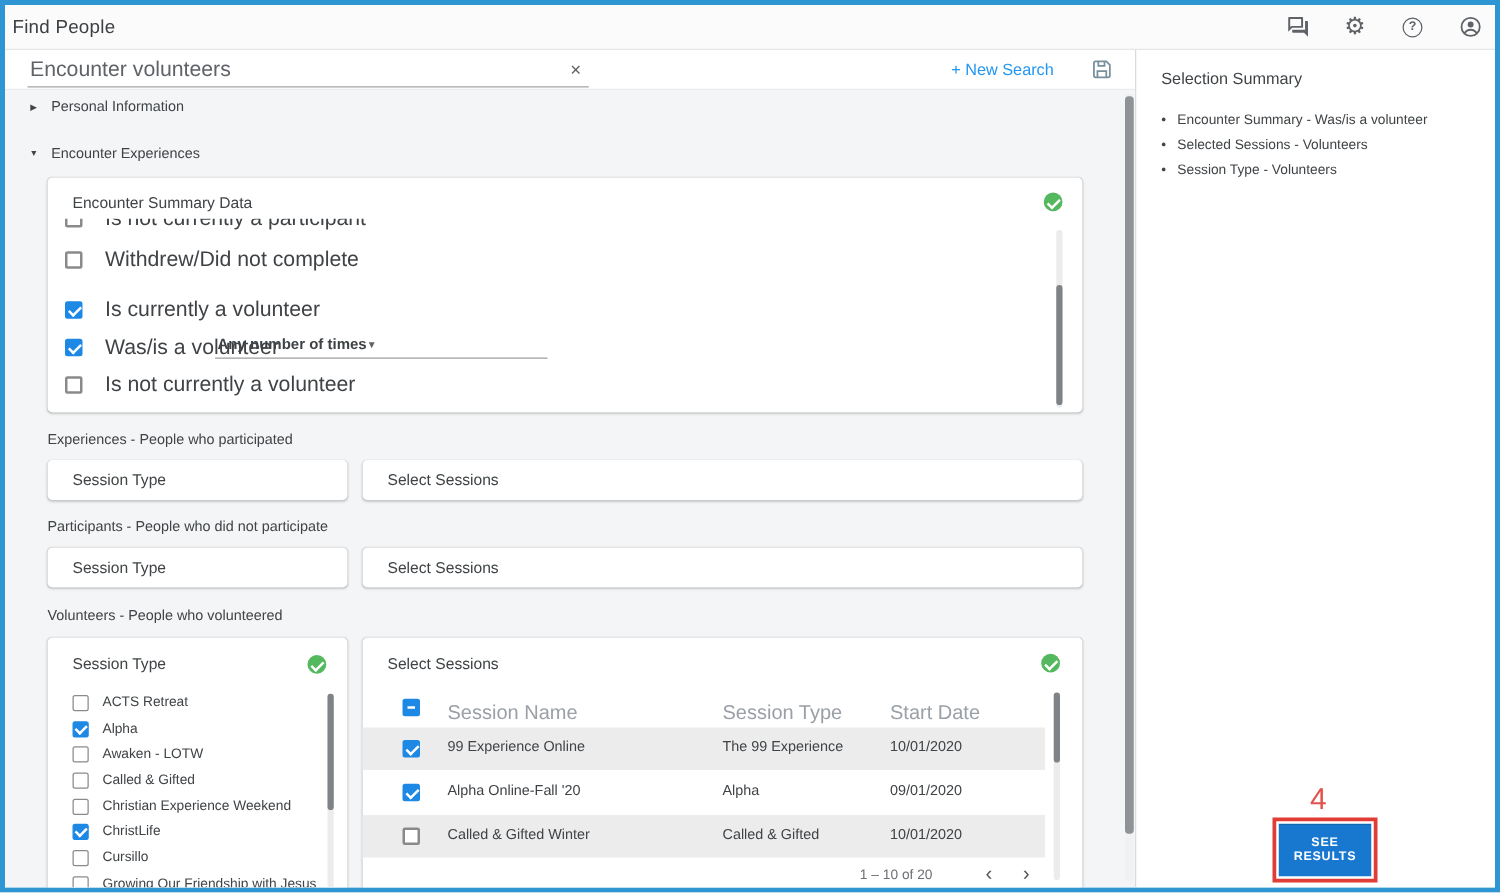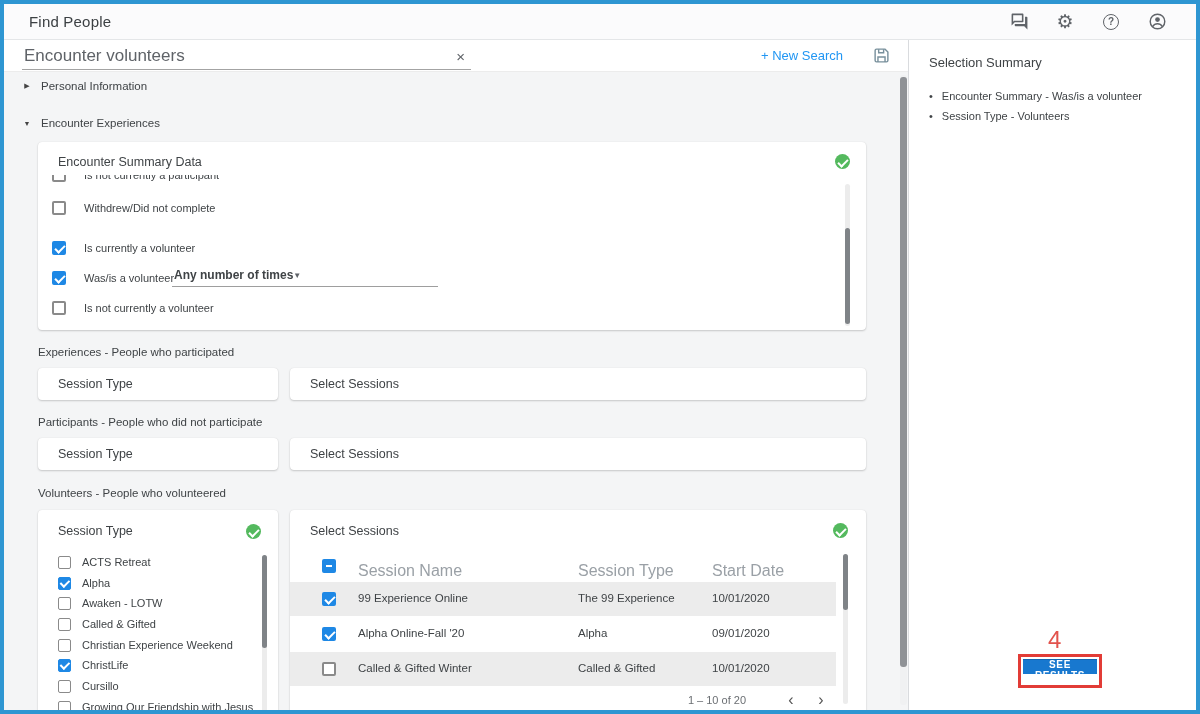--- a/index.html
+++ b/index.html
@@ -7,21 +7,21 @@
   body { font-family:"Liberation Sans", sans-serif; }
 
   .app {
     position:relative; width:1200px; height:714px;
     border:4px solid #2e96d2; background:#fff; overflow:hidden;
   }
 
   
   .titlebar {
     height:36px; background:#fbfbfc; border-bottom:1px solid #e4e6e8;
-    display:flex; align-items:center; padding:0 25px;
+    display:flex; align-items:center; padding:0 6px;
   }
   .app-title { font-size:15px; font-weight:500; color:#3c4043; letter-spacing:.2px; }
   .tb-icons { margin-left:auto; display:flex; gap:26px; align-items:center; margin-right:4px; }
   .icon-btn { width:20px; height:20px; display:flex; align-items:center; justify-content:center;
     color:#5f6368; cursor:pointer; }
   .gear-glyph { font-size:19px; line-height:1; color:#5f6368; }
   .help-circle { width:16px; height:16px; border:1.5px solid #5f6368; border-radius:50%;
     display:flex; align-items:center; justify-content:center; font-size:10px; font-weight:700; color:#5f6368; }
 
   
@@ -62,21 +62,21 @@
   .cb.sm { width:13px; height:13px; border-width:1.5px; }
   .cb.checked { background:#1e88e5; border-color:#1e88e5; }
   .cb.checked::after { content:""; position:absolute; left:3px; top:0; width:4px; height:8px;
     border:solid #fff; border-width:0 2px 2px 0; transform:rotate(45deg); }
   .cb.sm.checked::after { left:3px; top:0; width:3.5px; height:7px; }
   .cb.indet { background:#1e88e5; border-color:#1e88e5; }
   .cb.indet::after { content:""; position:absolute; left:2px; top:4px; width:6px; height:2px; background:#fff; }
 
   
   .es-row { position:absolute; left:14px; display:flex; align-items:center; gap:18px; height:16px; }
-  .es-label { font-size:11px; color:#3f4346; }
+  .es-label { font-size:17px; color:#3f4346; }
   .clip-wrap { position:absolute; left:14px; top:33px; height:12px; overflow:hidden; width:400px; }
   .clip-wrap .es-row { position:relative; left:0; top:-8px; }
   .dd { position:absolute; left:120px; top:-2px; width:266px; display:flex; align-items:center;
     border-bottom:1px solid #9e9e9e; padding:0 4px 4px 2px; cursor:pointer;font-weight:bold; }
   .dd-text { font-size:12px; color:#3f4346; }
   .dd-arrow { font-size:8px; color:#5f6368; }
 
   
   .vtrack { position:absolute; background:#ececec; border-radius:3px; }
   .vthumb { position:absolute; background:#7f8387; border-radius:3px; width:100%; }
@@ -99,21 +99,21 @@
   
   .panel { width:288px; background:#fff; border-left:1px solid #d9dbde; position:relative;
     padding:15px 14px 0 20px; }
   .panel-title { font-size:13px; color:#3f4346; }
   .panel-list { list-style:none; margin-top:16px; }
   .panel-list li { font-size:11px; color:#3f4346; line-height:20px; display:flex; }
   .panel-list li::before { content:"•"; margin-right:9px; font-size:11px; color:#3f4346; }
 
   .step-num { position:absolute; left:139px; top:586px; font-size:24px; color:#e2534d; }
   .results-annot { position:absolute; left:109px; top:614px; border:3px solid #e23c36; padding:2px; }
-  .see-results { width:74px; height:15px; background:#1878cf; color:#fff; border:none;
+  .see-results { width:74px; height:42px; background:#1878cf; color:#fff; border:none;
     font-family:"Liberation Sans", sans-serif; font-size:10px; font-weight:700; letter-spacing:.6px;
     cursor:pointer; box-shadow:inset 0 1px 0 rgba(0,0,0,.15); }
 </style>
 </head>
 <body>
 
 <div class="app">
 
   <div class="titlebar">
     <div class="app-title">Find People</div>
@@ -310,20 +310,21 @@
         <div class="vtrack" style="right:1px; top:3px; width:7px; height:630px; background:#f0f1f2;">
           <div class="vthumb" style="top:2px; height:590px; background:#8f9296;"></div>
         </div>
       </div>
     </div>
 
     <aside class="panel">
       <div class="panel-title">Selection Summary</div>
       <ul class="panel-list">
         <li>Encounter Summary - Was/is a volunteer</li>
+        <li>Selected Sessions - Volunteers</li>
         <li>Session Type - Volunteers</li>
       </ul>
 
       <div class="step-num">4</div>
       <div class="results-annot">
         <button class="see-results">SEE RESULTS</button>
       </div>
     </aside>
   </div>
 </div>

